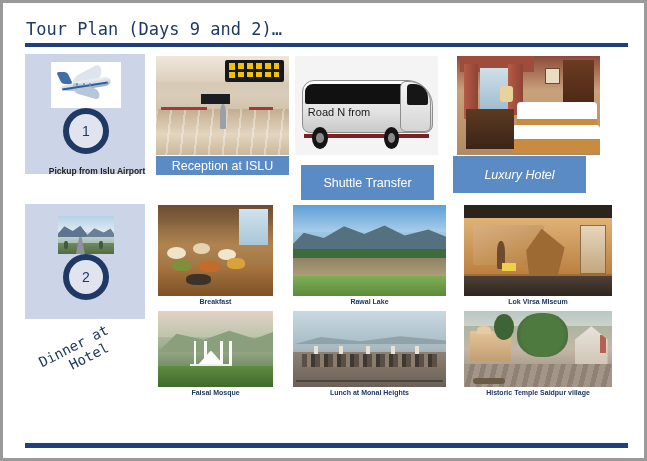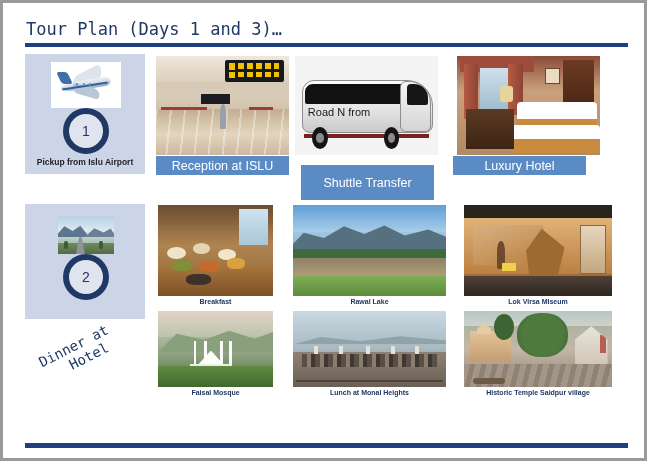--- a/index.html
+++ b/index.html
@@ -331,38 +331,38 @@
     background:repeating-linear-gradient(104deg,#a39688 0 6px,#8e8275 6px 11px);}
   .art-village .bench{position:absolute;left:6%;bottom:4%;width:22%;height:8%;
     background:#6d5c45;border-radius:3px;}
 </style>
 </head>
 <body>
 
 <div class="page">
  <div class="slide">
 
-  <div class="title">Tour Plan (Days 1 and 3)…</div>
+  <div class="title">Tour Plan (Days 9 and 2)…</div>
   <div class="title-rule"></div>
 
   <div class="stepcard" style="left:19px;top:48px;width:120px;height:120px;">
     <div class="thumb art-plane" style="left:26px;top:8px;width:70px;height:46px;">
       <div class="wing"></div>
           <div class="body"></div>
           <div class="wing2"></div>
       <div class="tail"></div>
           <div class="stripe"></div>
       <div class="win" style="left:36%"></div>
       <div class="win" style="left:45%"></div>
       <div class="win" style="left:54%"></div>
     </div>
     <div class="circle" style="left:38px;top:54px;width:46px;height:46px;">
       <span>1</span>
     </div>
-    <div class="step-label" style="top:103px;">Pickup from Islu Airport</div>
+    <div class="step-label" style="top:112px;padding-left:12px;">Pickup from Islu Airport</div>
   </div>
 
   <div class="tile">
     <div class="photo art-airport" style="left:150px;top:50px;width:133px;height:99px;">
       <div class="ceil"></div>
       <div class="sign">
             <i style="top:16%"></i>
             <i style="top:56%"></i>
         <div class="t" style="top:14%"></div>
             <div class="t" style="top:54%"></div>
@@ -401,21 +401,21 @@
           <div class="window"></div>
       <div class="curtain"></div>
           <div class="curtain2"></div>
       <div class="pic"></div>
           <div class="head"></div>
       <div class="lamp"></div>
       <div class="bed"></div>
           <div class="bed2"></div>
       <div class="desk"></div>
     </div>
-    <div class="caption-bar" style="left:447px;top:150px;width:133px;height:19px;">Luxury Hotel</div>
+    <div class="caption-bar" style="left:447px;top:150px;width:133px;height:37px;font-style:italic;">Luxury Hotel</div>
   </div>
 
   <div class="stepcard" style="left:19px;top:198px;width:120px;height:115px;">
     <div class="thumb art-mtn" style="left:33px;top:12px;width:56px;height:38px;">
       <div class="sky"></div>
           <div class="peak"></div>
           <div class="peak2"></div>
       <div class="green"></div>
           <div class="road"></div>
       <div class="tree" style="left:10%"></div>

